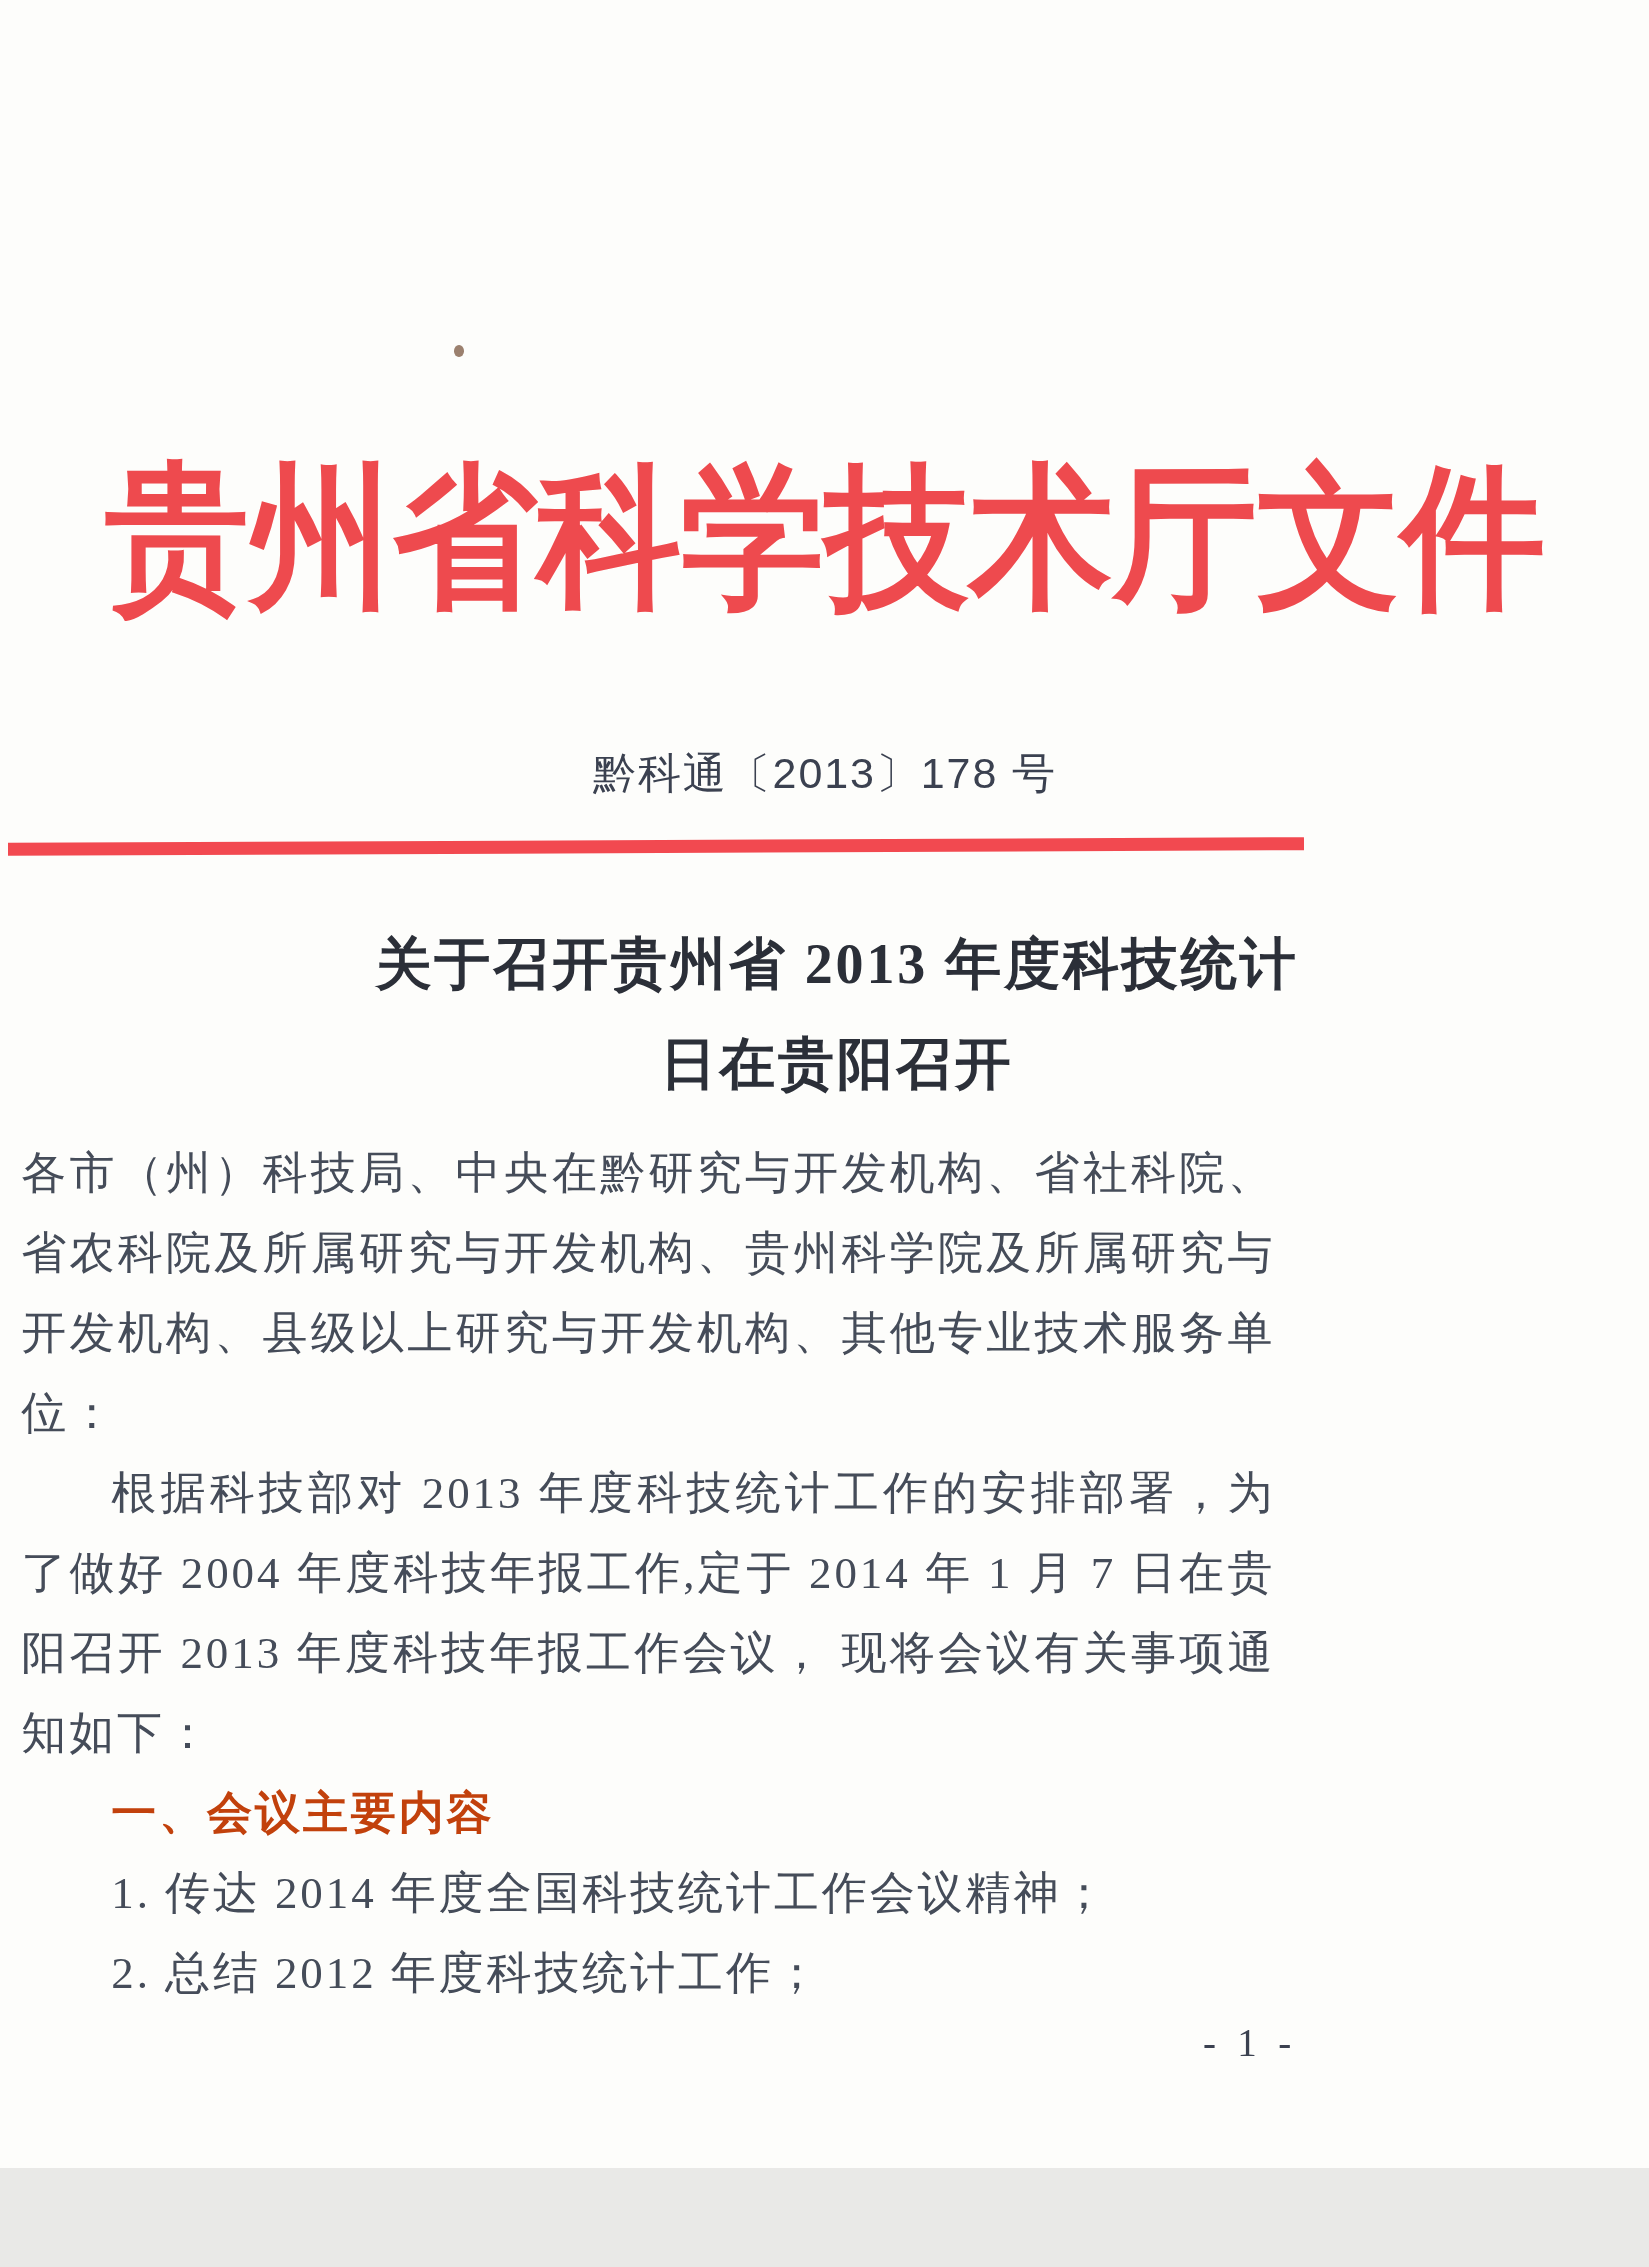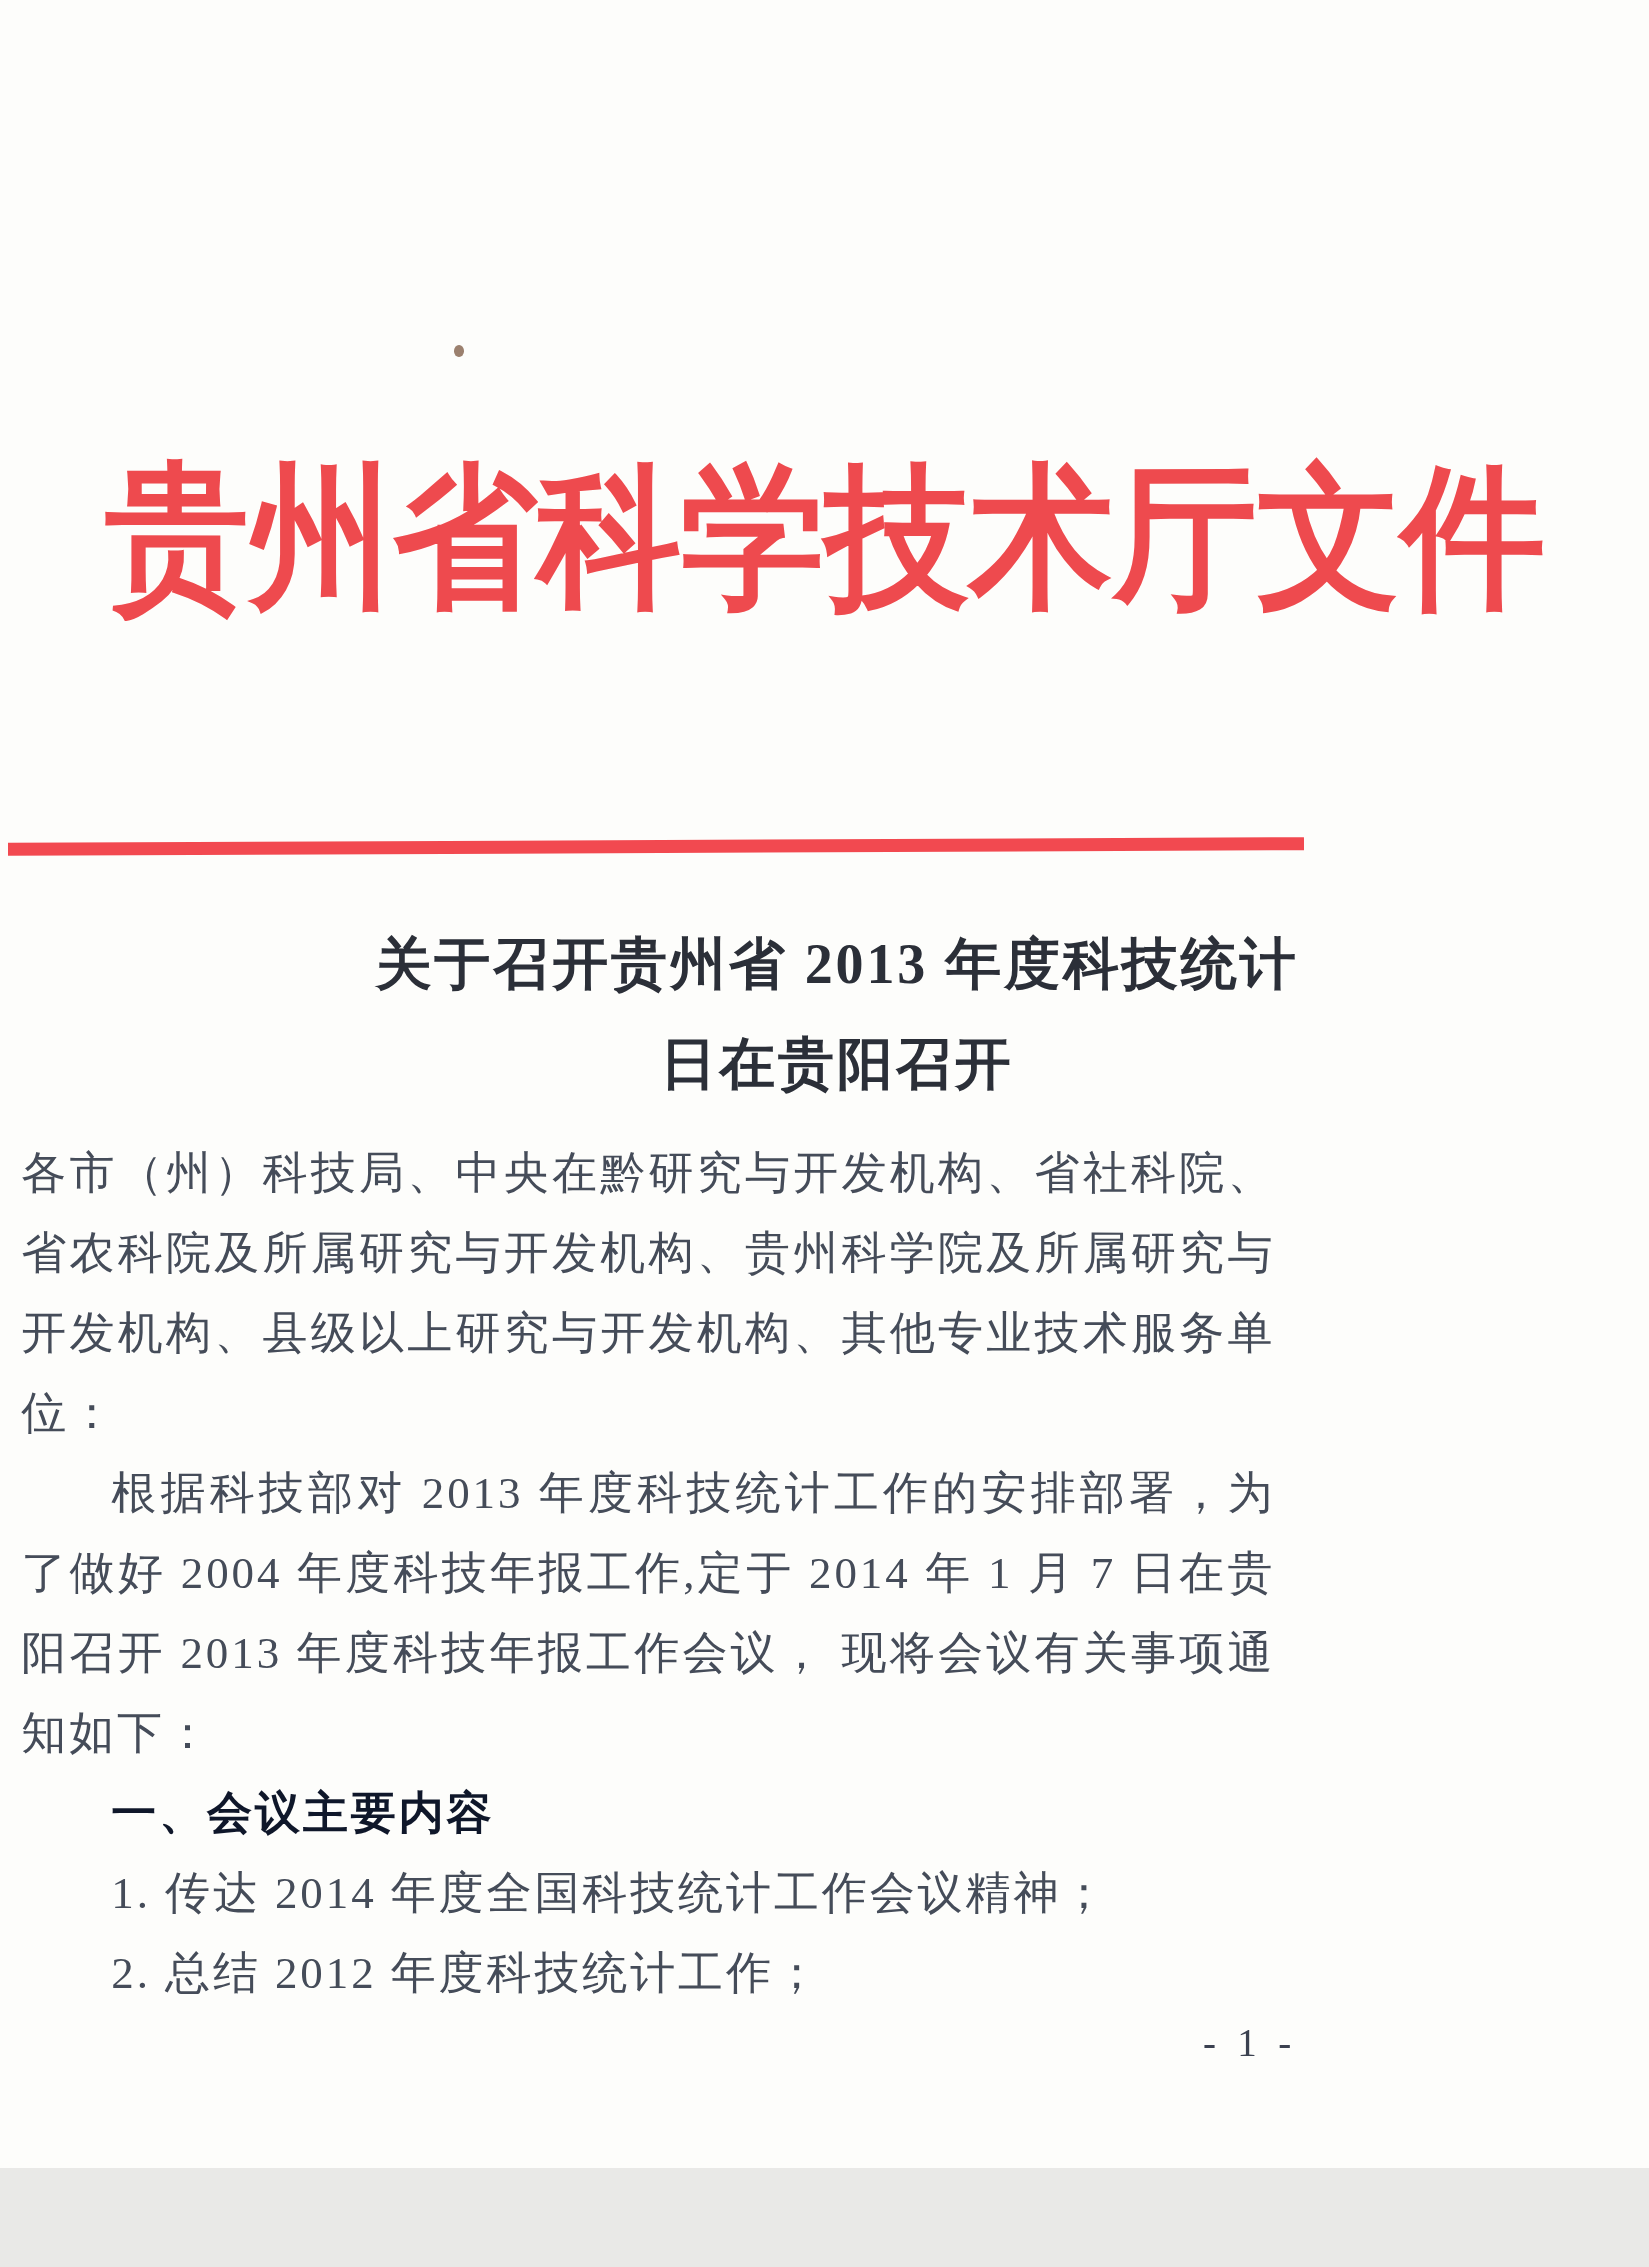--- a/index.html
+++ b/index.html
@@ -90,40 +90,41 @@
     letter-spacing:2.9px;
     text-align:justify;
     text-justify:inter-ideograph;
     color:var(--body-text);
   }
   .para{margin:0;}
   .para.indent{text-indent:2em;}
   .para.heading{
     font-family:"Liberation Sans","DejaVu Sans",sans-serif;
     font-weight:700;
-    color:#0f172a;
+    color:#c2410c;
   }
   .pagenum{
     position:absolute;
     top:2020px;
     left:1203px;
     font-size:39px;
     letter-spacing:5.8px;
     color:#3b4150;
   }
 </style>
 </head>
 <body>
 
 <div class="page">
 
   <div class="speck"></div>
 
   <div class="banner">贵州省科学技术厅文件</div>
 
+  <div class="docnum">黔科通〔2013〕178 号</div>
 
   <div class="rule"></div>
 
   <h1 class="title">
     <span class="tl">关于召开贵州省 2013 年度科技统计</span>
     <span class="tl">日在贵阳召开</span>
   </h1>
 
   <main class="bodytext">
     <p class="para">各市（州）科技局、中央在黔研究与开发机构、省社科院、省农科院及所属研究与开发机构、贵州科学院及所属研究与开发机构、县级以上研究与开发机构、其他专业技术服务单位：</p>

